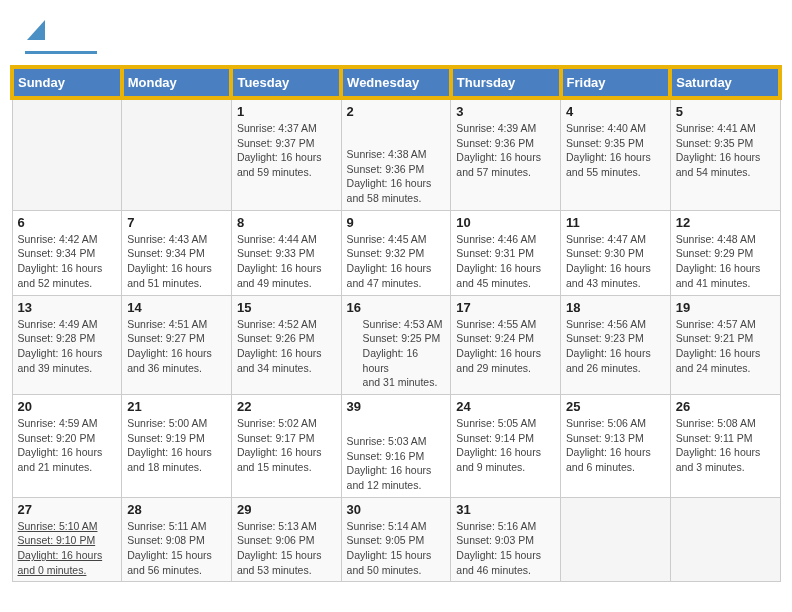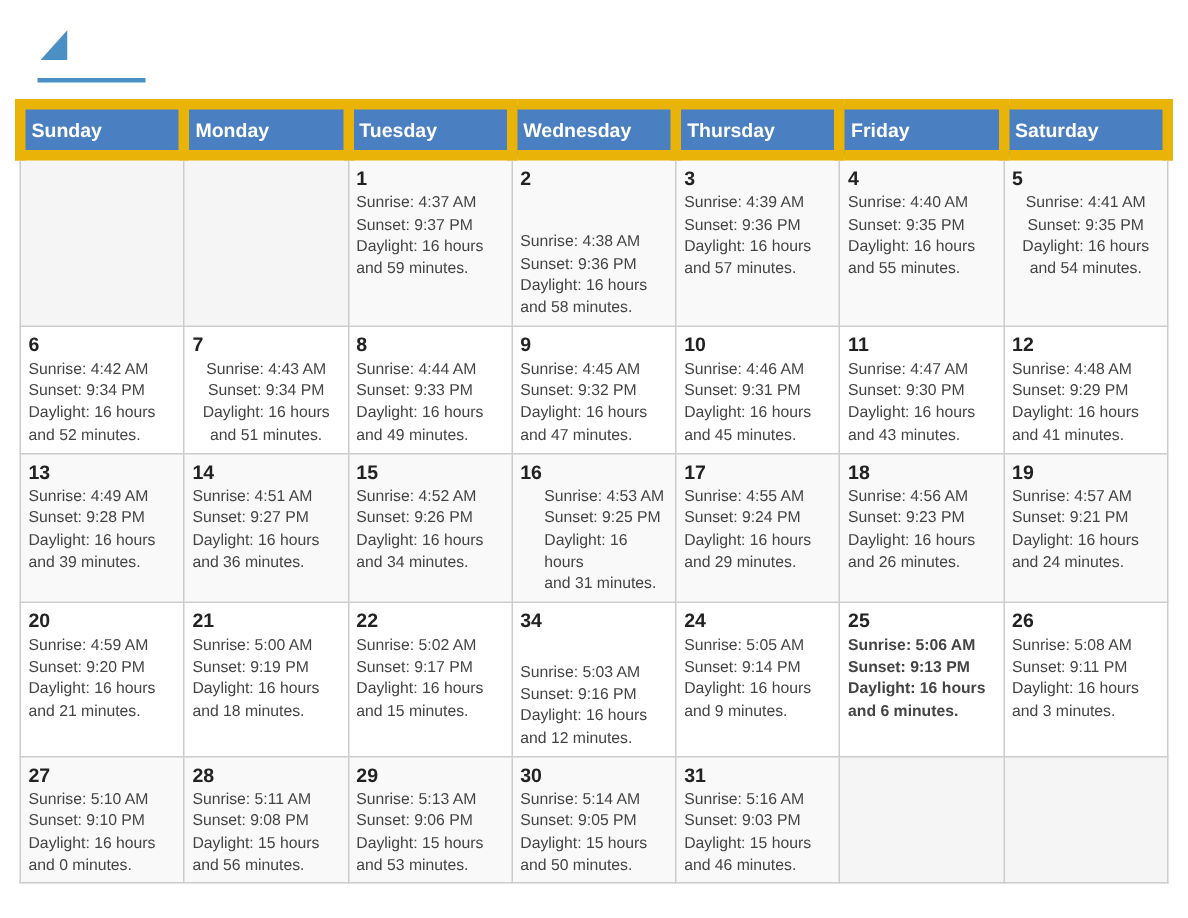--- a/index.html
+++ b/index.html
@@ -44,21 +44,21 @@
       border-collapse: collapse;
       margin-top: 6px;
     }
     .calendar thead th {
       background: #4a7fc1;
       color: #fff;
       font-size: 13px;
       font-weight: bold;
       padding: 6px 4px;
       text-align: left;
-      border: 7px solid #eab308;
+      border: 4px solid #eab308;
     }
     .calendar tbody td {
       border: 1px solid #ccc;
       vertical-align: top;
       padding: 4px 5px;
       width: 14.28%;
       min-height: 80px;
       font-size: 11px;
       color: #333;
       background: #fff;
@@ -142,37 +142,37 @@
         </td>
         <td>
           <span class="day-num">4</span>
           <div class="day-info" style="white-space: pre-line;">Sunrise: 4:40 AM
 Sunset: 9:35 PM
 Daylight: 16 hours
 and 55 minutes.</div>
         </td>
         <td>
           <span class="day-num">5</span>
-          <div class="day-info" style="white-space: pre-line; text-align: center;">Sunrise: 4:41 AM
+          <div class="day-info" style="white-space: pre-line;">Sunrise: 4:41 AM
 Sunset: 9:35 PM
 Daylight: 16 hours
 and 54 minutes.</div>
         </td>
       </tr>
       <tr>
         <td>
           <span class="day-num">6</span>
           <div class="day-info" style="white-space: pre-line;">Sunrise: 4:42 AM
 Sunset: 9:34 PM
 Daylight: 16 hours
 and 52 minutes.</div>
         </td>
         <td>
           <span class="day-num">7</span>
-          <div class="day-info" style="white-space: pre-line; text-align: center;">Sunrise: 4:43 AM
+          <div class="day-info" style="white-space: pre-line;">Sunrise: 4:43 AM
 Sunset: 9:34 PM
 Daylight: 16 hours
 and 51 minutes.</div>
         </td>
         <td>
           <span class="day-num">8</span>
           <div class="day-info" style="white-space: pre-line;">Sunrise: 4:44 AM
 Sunset: 9:33 PM
 Daylight: 16 hours
 and 49 minutes.</div>
@@ -273,52 +273,52 @@
 and 18 minutes.</div>
         </td>
         <td>
           <span class="day-num">22</span>
           <div class="day-info" style="white-space: pre-line;">Sunrise: 5:02 AM
 Sunset: 9:17 PM
 Daylight: 16 hours
 and 15 minutes.</div>
         </td>
         <td>
-          <span class="day-num">34</span>
+          <span class="day-num">39</span>
           <div class="day-info" style="white-space: pre-line; margin-top: 20px;">Sunrise: 5:03 AM
 Sunset: 9:16 PM
 Daylight: 16 hours
 and 12 minutes.</div>
         </td>
         <td>
           <span class="day-num">24</span>
           <div class="day-info" style="white-space: pre-line;">Sunrise: 5:05 AM
 Sunset: 9:14 PM
 Daylight: 16 hours
 and 9 minutes.</div>
         </td>
         <td>
           <span class="day-num">25</span>
-          <div class="day-info" style="white-space: pre-line; font-weight: bold;">Sunrise: 5:06 AM
+          <div class="day-info" style="white-space: pre-line;">Sunrise: 5:06 AM
 Sunset: 9:13 PM
 Daylight: 16 hours
 and 6 minutes.</div>
         </td>
         <td>
           <span class="day-num">26</span>
           <div class="day-info" style="white-space: pre-line;">Sunrise: 5:08 AM
 Sunset: 9:11 PM
 Daylight: 16 hours
 and 3 minutes.</div>
         </td>
       </tr>
       <tr>
         <td>
           <span class="day-num">27</span>
-          <div class="day-info" style="white-space: pre-line;">Sunrise: 5:10 AM
+          <div class="day-info" style="white-space: pre-line; text-decoration: underline;">Sunrise: 5:10 AM
 Sunset: 9:10 PM
 Daylight: 16 hours
 and 0 minutes.</div>
         </td>
         <td>
           <span class="day-num">28</span>
           <div class="day-info" style="white-space: pre-line;">Sunrise: 5:11 AM
 Sunset: 9:08 PM
 Daylight: 15 hours
 and 56 minutes.</div>

